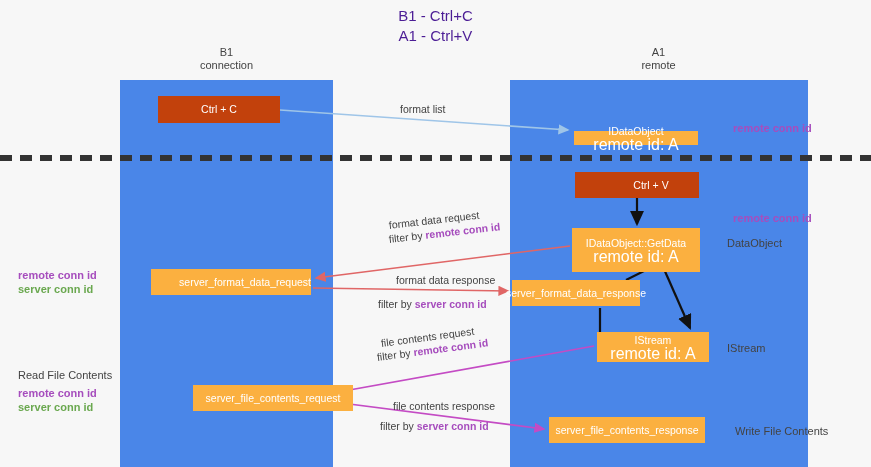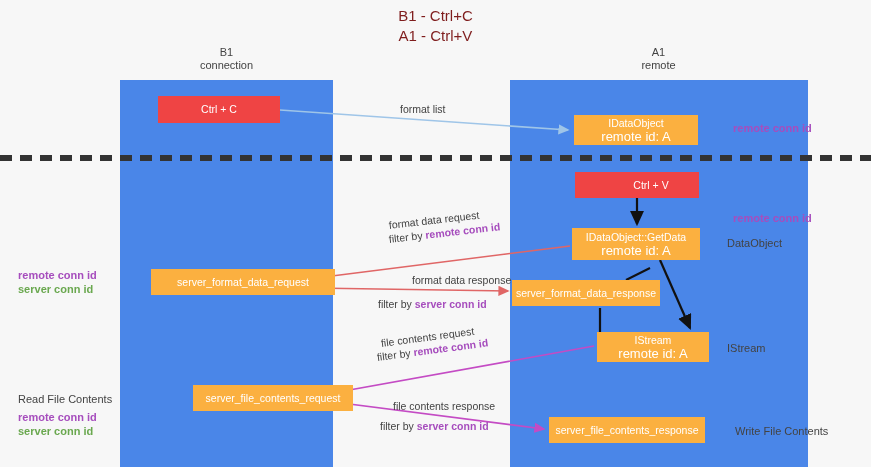--- a/index.html
+++ b/index.html
@@ -26,21 +26,21 @@
   #lane-b1 { left: 120px; top: 80px; width: 213px; height: 387px; }
   #lane-a1 { left: 510px; top: 80px; width: 298px; height: 387px; }
 
   
   #diagram-title {
     position: absolute;
     left: 0; top: 6px;
     width: 871px;
     text-align: center;
     font-size: 15px;
-    color: #7f1d1d;
+    color: #4c1d95;
     line-height: 20px;
     white-space: pre-line;
   }
   .lane-title {
     position: absolute;
     text-align: center;
     font-size: 11px;
     color: #434343;
     line-height: 13px;
     white-space: pre-line;
@@ -54,30 +54,30 @@
     display: flex;
     flex-direction: column;
     align-items: center;
     justify-content: center;
     color: #ffffff;
     font-size: 10.5px;
     line-height: 13px;
     text-align: center;
     box-sizing: border-box;
   }
-  .node.green { background: #ef4444; align-items: center; }
+  .node.green { background: #c2410c; align-items: center; }
   .node.orange { background: #fbb040; }
-  .node .sub { font-size: 13px; }
+  .node .sub { font-size: 16px; }
 
   #node-ctrl-c     { left: 158px; top: 96px;  width: 122px; height: 27px; }
-  #node-idataobject{ left: 574px; top: 115px; width: 124px; height: 30px; }
+  #node-idataobject{ left: 574px; top: 131px; width: 124px; height: 14px; }
   #node-ctrl-v     { left: 575px; top: 172px; width: 124px; height: 26px; padding-left: 28px; }
-  #node-getdata    { left: 572px; top: 228px; width: 128px; height: 32px; }
-  #node-sfdreq     { left: 151px; top: 269px; width: 184px; height: 26px; }
-  #node-sfdresp    { left: 512px; top: 280px; width: 148px; height: 26px; }
+  #node-getdata    { left: 572px; top: 228px; width: 128px; height: 44px; }
+  #node-sfdreq     { left: 151px; top: 269px; width: 160px; height: 26px; align-items: flex-end; }
+  #node-sfdresp    { left: 512px; top: 280px; width: 128px; height: 26px; }
   #node-istream    { left: 597px; top: 332px; width: 112px; height: 30px; }
   #node-sfcreq     { left: 151px; top: 385px; width: 160px; height: 26px; margin-left: 42px; }
   #node-sfcresp    { left: 549px; top: 417px; width: 156px; height: 26px; text-align: right; }
 
   
   .side-note {
     position: absolute;
     font-size: 11px;
     line-height: 14px;
     color: #434343;
@@ -85,37 +85,37 @@
   .purple { color: #a64dbd; font-weight: bold; }
   .green-t { color: #6aa84f; font-weight: bold; }
   .plain   { color: #434343; }
 
   #note-remote-1 { left: 733px; top: 121px; }
   #note-remote-2 { left: 733px; top: 211px; }
   #note-dataobject { left: 727px; top: 236px; }
   #note-istream-lbl { left: 727px; top: 341px; }
   #note-write-file { left: 735px; top: 424px; }
   #note-left-1 { left: 18px; top: 268px; text-align: left; }
-  #note-left-2 { left: 18px; top: 392px; text-align: left; }
+  #note-left-2 { left: 18px; top: 368px; text-align: left; }
   #note-left-2 .title { color: #434343; font-weight: normal; }
 
   
   .edge-label {
     position: absolute;
     font-size: 10.5px;
     line-height: 14px;
     color: #434343;
     white-space: nowrap;
   }
   .edge-label b { font-weight: bold; }
 
   #lbl-format-list     { left: 400px; top: 102px; }
   #lbl-fdreq-1 { left: 388px; top: 218px; transform: rotate(-6.5deg); transform-origin: left top; }
   #lbl-fdreq-2 { left: 388px; top: 232px; transform: rotate(-6.5deg); transform-origin: left top; }
-  #lbl-fdresp-1 { left: 396px; top: 273px; margin-left: 16px; }
+  #lbl-fdresp-1 { left: 396px; top: 273px; }
   #lbl-fdresp-2 { left: 378px; top: 297px; }
   #lbl-fcreq-1 { left: 380px; top: 336px; transform: rotate(-7.5deg); transform-origin: left top; }
   #lbl-fcreq-2 { left: 376px; top: 350px; transform: rotate(-7.5deg); transform-origin: left top; }
   #lbl-fcresp-1 { left: 393px; top: 399px; }
   #lbl-fcresp-2 { left: 380px; top: 419px; }
 
   
   #dashed-divider {
     position: absolute;
     left: 0; top: 155px;

